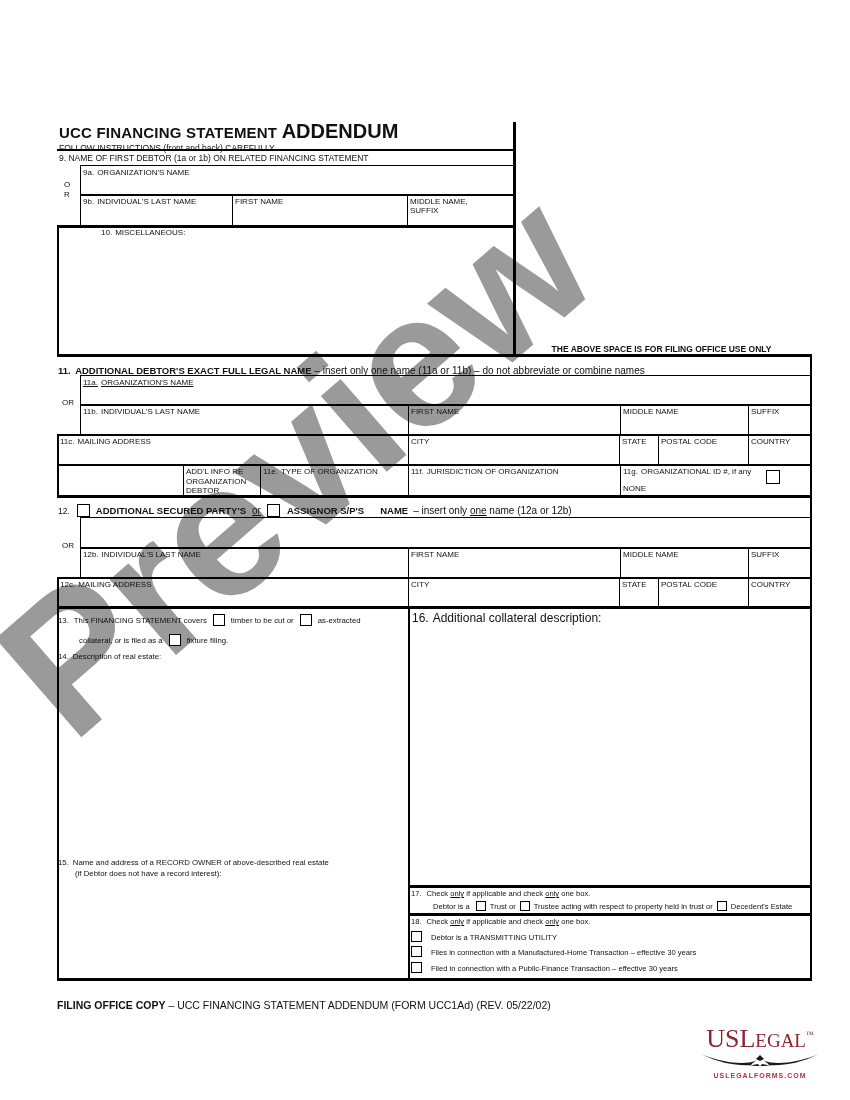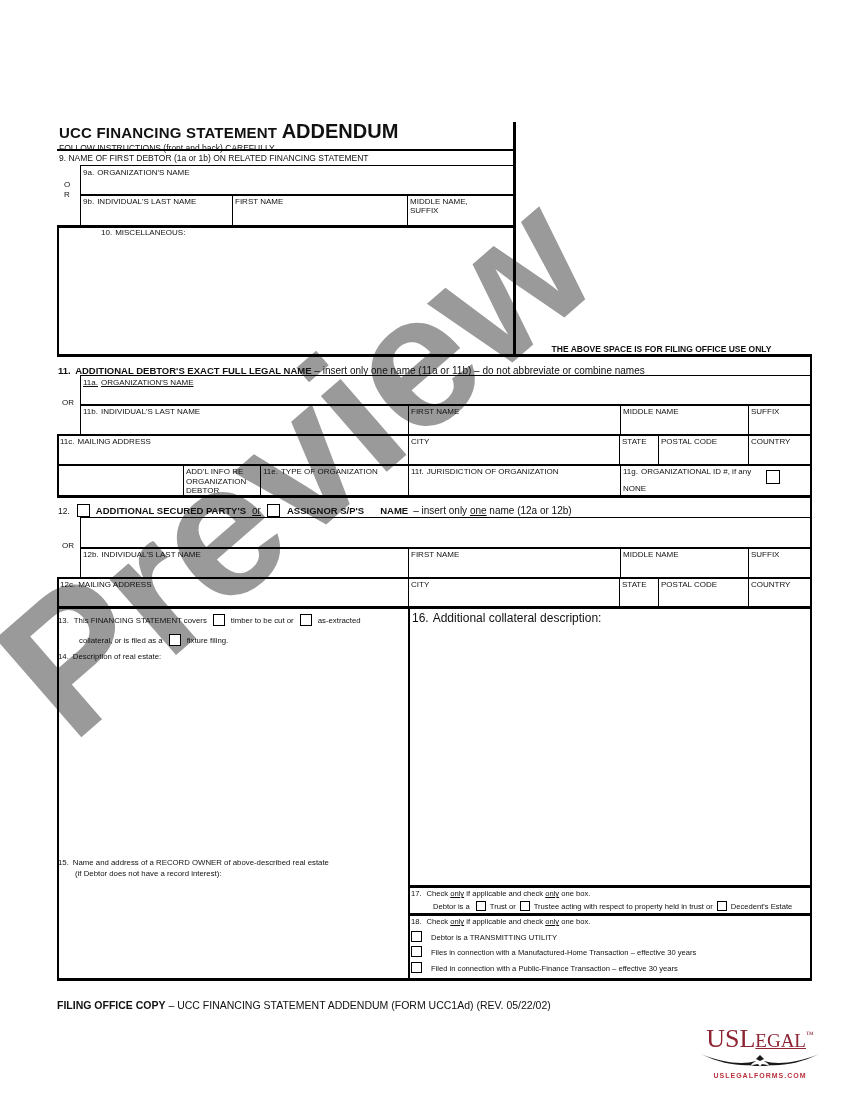--- a/index.html
+++ b/index.html
@@ -23,21 +23,21 @@
   .title-big { font-size:20px; font-weight:bold; }
   .subtitle { font-size:8.5px; }
   .sec-hdr { font-size:8.5px; }
   .or-col { position:absolute; font-size:8px; line-height:10px; z-index:2; }
   .note-above { position:absolute; left:513px; top:344px; width:297px; text-align:center;
                 font-size:8.5px; font-weight:bold; z-index:2; }
   .footer { position:absolute; left:57px; top:999px; font-size:10.5px; z-index:2; }
   .logo { position:absolute; left:692px; top:1022px; width:136px; text-align:center; z-index:2; }
   .logo-name { font-family:"Liberation Serif", serif; color:#8e2433; line-height:26px; }
   .logo-name .big { font-size:26px;text-align:center; }
-  .logo-name .small { font-size:19px;text-decoration:underline; }
+  .logo-name .small { font-size:19px; }
   .logo-name .tm { font-size:8px; vertical-align:10px; }
   .logo-site { font-size:7px; font-weight:bold; color:#b8323c; letter-spacing:1px; margin-top:1px; }
   .wings { margin-top:-2px; }
   .s13 { position:absolute; left:58px; top:611px; width:348px; font-size:7.8px; line-height:20px; z-index:2; }
   .s17-18 { font-size:7.6px; }
   .cbrow { margin-top:4.5px; white-space:nowrap; }
 </style>
 </head>
 <body>
 

